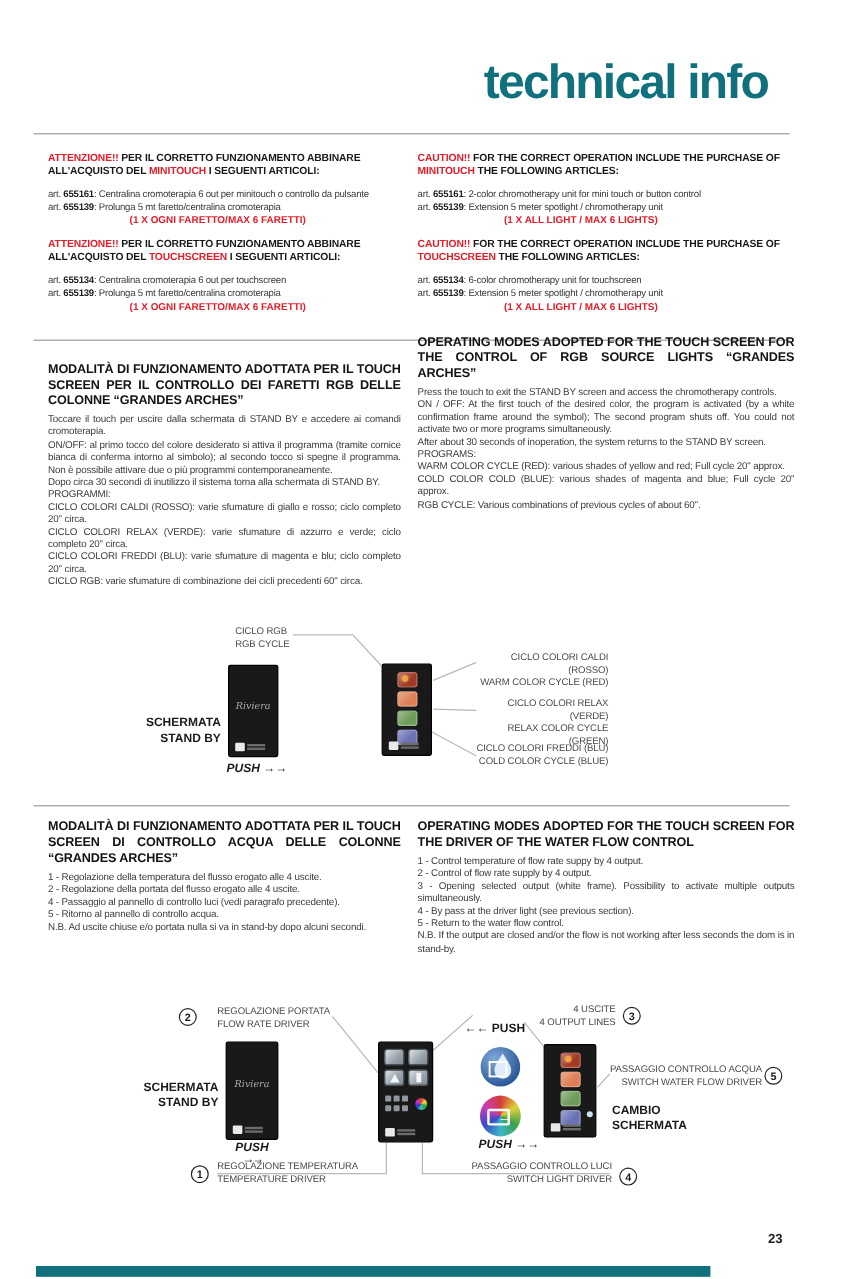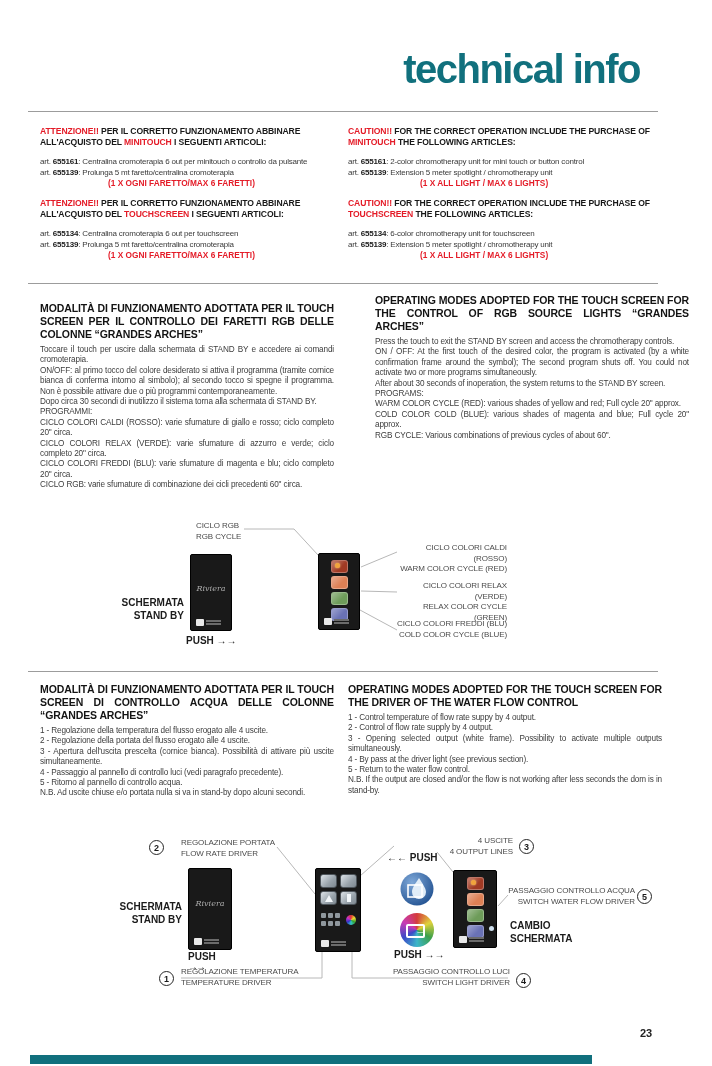--- a/index.html
+++ b/index.html
@@ -19,21 +19,21 @@
   .alert-note { margin:0 0 2px 0; font-size:8.3px; line-height:11px; font-weight:bold; }
   .note-it { padding-left:68px; }
   .note-en { padding-left:72px; }
   .alert-block { margin-bottom:9px; }
   
   .sec h3 { font-size:10.5px; line-height:13px; margin:0 0 4px 0; color:#131313; text-align:justify; letter-spacing:-0.1px; }
   .para { margin:0; font-size:8.2px; line-height:10.4px; color:#3d3d3d; text-align:justify; letter-spacing:-0.15px; }
   
   .dlabel { font-size:8px; line-height:10.5px; color:#4a4a4a; letter-spacing:-0.1px; }
   .tr { text-align:right; }
-  .tc { text-align:left; }
+  .tc { text-align:center;font-style:italic; }
   .dbold { font-size:10px; line-height:12.5px; font-weight:bold; color:#1b1b1b; }
   .arr { letter-spacing:-2px; }
   
   .device { position:absolute; background:#191919; border:1px solid #000; border-radius:2px; box-sizing:border-box; }
   .brand { position:absolute; top:38%; left:0; right:0; text-align:center;
            font-family:"DejaVu Serif", serif; font-style:italic; font-size:8px; color:#a9a9a9; }
   .dev-logo { position:absolute; bottom:4px; left:5px; display:flex; align-items:center; gap:2px; }
   .lbox { width:8px; height:7px; background:#e9e9e9; border-radius:1px; display:block; }
   .llines i { display:block; width:15px; height:2px; background:#6b6b6b; margin:1px 0; }
   .cstack { position:absolute; top:6px; left:0; right:0; display:flex; flex-direction:column; align-items:center; gap:3px; }
@@ -124,21 +124,21 @@
     <h3>MODALITÀ DI FUNZIONAMENTO ADOTTATA PER IL TOUCH SCREEN PER IL CONTROLLO DEI FARETTI RGB DELLE COLONNE “GRANDES ARCHES”</h3>
     <p class="para">Toccare il touch per uscire dalla schermata di STAND BY e accedere ai comandi cromoterapia.</p>
     <p class="para">ON/OFF: al primo tocco del colore desiderato si attiva il programma (tramite cornice bianca di conferma intorno al simbolo); al secondo tocco si spegne il programma. Non è possibile attivare due o più programmi contemporaneamente.</p>
     <p class="para">Dopo circa 30 secondi di inutilizzo il sistema torna alla schermata di STAND BY.</p>
     <p class="para">PROGRAMMI:</p>
     <p class="para">CICLO COLORI CALDI (ROSSO): varie sfumature di giallo e rosso; ciclo completo 20" circa.</p>
     <p class="para">CICLO COLORI RELAX (VERDE): varie sfumature di azzurro e verde; ciclo completo 20" circa.</p>
     <p class="para">CICLO COLORI FREDDI (BLU): varie sfumature di magenta e blu; ciclo completo 20" circa.</p>
     <p class="para">CICLO RGB: varie sfumature di combinazione dei cicli precedenti 60" circa.</p>
   </div>
-  <div class="abs sec" style="left:348px; top:294px; width:314px;margin-left:27px;">
+  <div class="abs sec" style="left:348px; top:279px; width:314px;">
     <h3>OPERATING MODES ADOPTED FOR THE TOUCH SCREEN FOR THE CONTROL OF RGB SOURCE LIGHTS “GRANDES ARCHES”</h3>
     <p class="para">Press the touch to exit the STAND BY screen and access the chromotherapy controls.</p>
     <p class="para">ON / OFF: At the first touch of the desired color, the program is activated (by a white confirmation frame around the symbol); The second program shuts off. You could not activate two or more programs simultaneously.</p>
     <p class="para">After about 30 seconds of inoperation, the system returns to the STAND BY screen.</p>
     <p class="para">PROGRAMS:</p>
     <p class="para">WARM COLOR CYCLE (RED): various shades of yellow and red; Full cycle 20" approx.</p>
     <p class="para">COLD COLOR COLD (BLUE): various shades of magenta and blue; Full cycle 20" approx.</p>
     <p class="para">RGB CYCLE: Various combinations of previous cycles of about 60".</p>
   </div>
 
@@ -188,21 +188,20 @@
     <div>CICLO COLORI FREDDI (BLU)</div>
     <div>COLD COLOR CYCLE (BLUE)</div>
   </div>
 
   <div class="abs rule" style="left:28px; top:671px; width:630px;"></div>
 
   <div class="abs sec" style="left:40px; top:683px; width:294px;">
     <h3>MODALITÀ DI FUNZIONAMENTO ADOTTATA PER IL TOUCH SCREEN DI CONTROLLO ACQUA DELLE COLONNE “GRANDES ARCHES”</h3>
     <p class="para">1 - Regolazione della temperatura del flusso erogato alle 4 uscite.</p>
     <p class="para">2 - Regolazione della portata del flusso erogato alle 4 uscite.</p>
-    <p class="para">3 - Apertura dell'uscita prescelta (cornice bianca). Possibilità di attivare più uscite simultaneamente.</p>
     <p class="para">4 - Passaggio al pannello di controllo luci (vedi paragrafo precedente).</p>
     <p class="para">5 - Ritorno al pannello di controllo acqua.</p>
     <p class="para">N.B. Ad uscite chiuse e/o portata nulla si va in stand-by dopo alcuni secondi.</p>
   </div>
   <div class="abs sec" style="left:348px; top:683px; width:314px;">
     <h3>OPERATING MODES ADOPTED FOR THE TOUCH SCREEN FOR THE DRIVER OF THE WATER FLOW CONTROL</h3>
     <p class="para">1 - Control temperature of flow rate suppy by 4 output.</p>
     <p class="para">2 - Control of flow rate supply by 4 output.</p>
     <p class="para">3 - Opening selected output (white frame). Possibility to activate multiple outputs simultaneously.</p>
     <p class="para">4 - By pass at the driver light (see previous section).</p>

